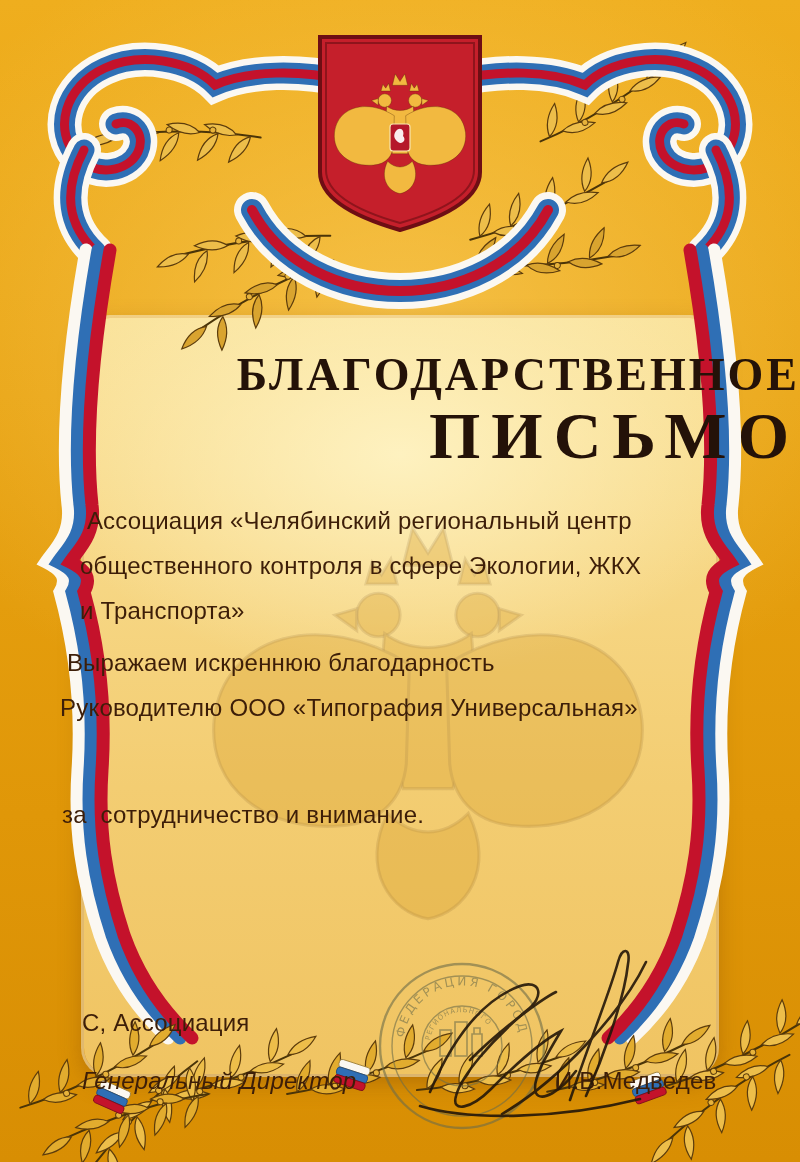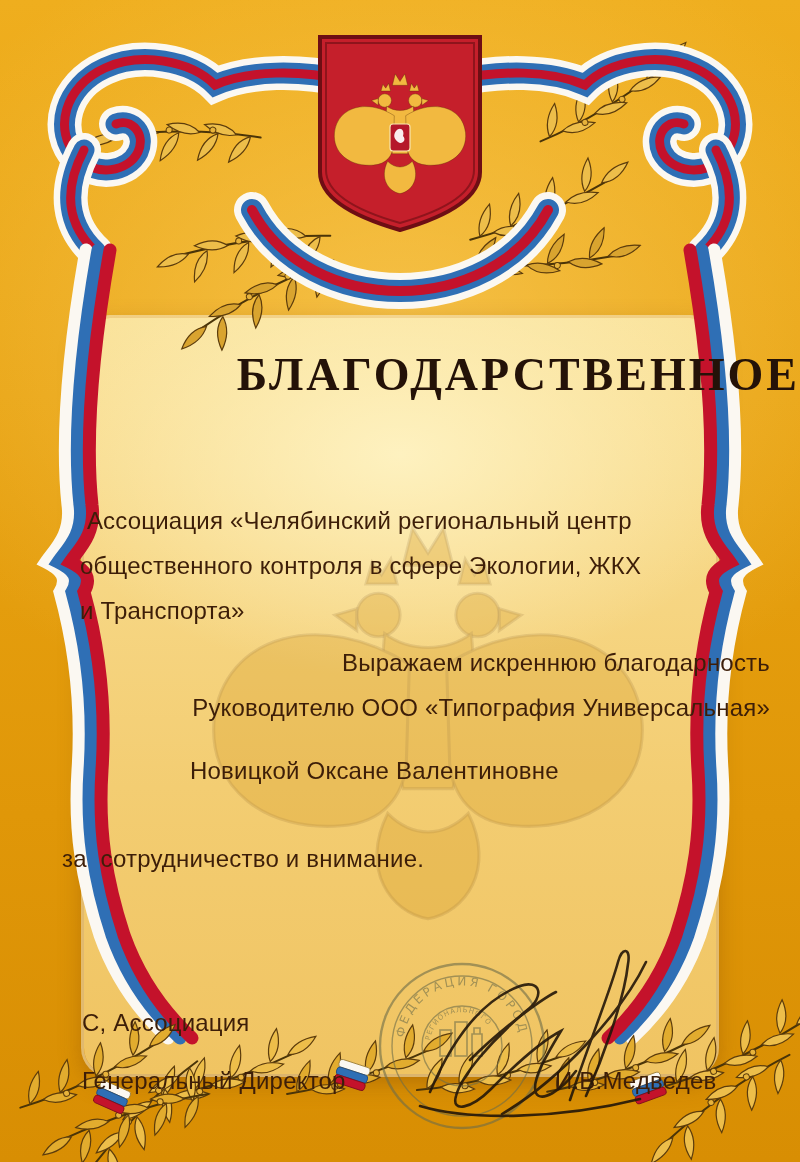--- a/index.html
+++ b/index.html
@@ -130,36 +130,36 @@
       <use href="#branch" color="#EDBE4A" transform="translate(200,1062) rotate(150)"></use>
       <use href="#branch" color="#E2AC2E" transform="translate(210,1096) rotate(178)"></use>
       <use href="#branch" color="#EDBE4A" transform="translate(792,1056) rotate(160)"></use>
       <use href="#wrap" transform="translate(112,1097) rotate(24)"></use>
       <use href="#wrap" transform="translate(352,1075) rotate(18)"></use>
       <use href="#wrap" transform="translate(648,1088) rotate(-20)"></use>
     </g>
   </svg>
 
   <div class="title title1">БЛАГОДАРСТВЕННОЕ</div>
+  <div class="title title2">ПИСЬМО</div>
 
   <div class="txt" style="left:80px;top:498px;width:690px;"> Ассоциация «Челябинский региональный центр
 общественного контроля в сфере Экологии, ЖКХ
 и Транспорта»</div>
 
-  <div class="txt" style="left:60px;top:640px;width:710px;text-align:right;"> Выражаем искреннюю благодарность
+  <div class="txt" style="left:60px;top:640px;width:710px;"> Выражаем искреннюю благодарность
 Руководителю ООО «Типография Универсальная»</div>
 
-  <div class="txt" style="left:190px;top:748px;width:560px;">Новицкой Оксане Валентиновне</div>
 
-  <div class="txt" style="left:62px;top:836px;width:600px;">за  сотрудничество и внимание.</div>
+  <div class="txt" style="left:62px;top:792px;width:600px;">за  сотрудничество и внимание.</div>
 
 
   <div class="txt" style="left:82px;top:1000px;width:400px;">С, Ассоциация</div>
 
-  <div class="txt" style="left:82px;top:1058px;width:420px;">Генеральный Директор</div>
+  <div class="txt" style="left:82px;top:1058px;width:420px;font-style:italic;">Генеральный Директор</div>
 
   <div class="txt" style="left:555px;top:1058px;width:220px;">И.В.Медведев</div>
 
   <svg class="overlay" width="800" height="1162" viewBox="0 0 800 1162">
     <g transform="translate(462,1046)" opacity="0.6">
       <circle r="82" fill="none" stroke="#6E6D49" stroke-width="2.4"></circle>
       <circle r="70" fill="none" stroke="#6E6D49" stroke-width="1.4"></circle>
       <circle r="40" fill="none" stroke="#6E6D49" stroke-width="1.4"></circle>
       <defs>
         <path id="ringPath" d="M -57 8 A 58 58 0 1 1 57 8"></path>

